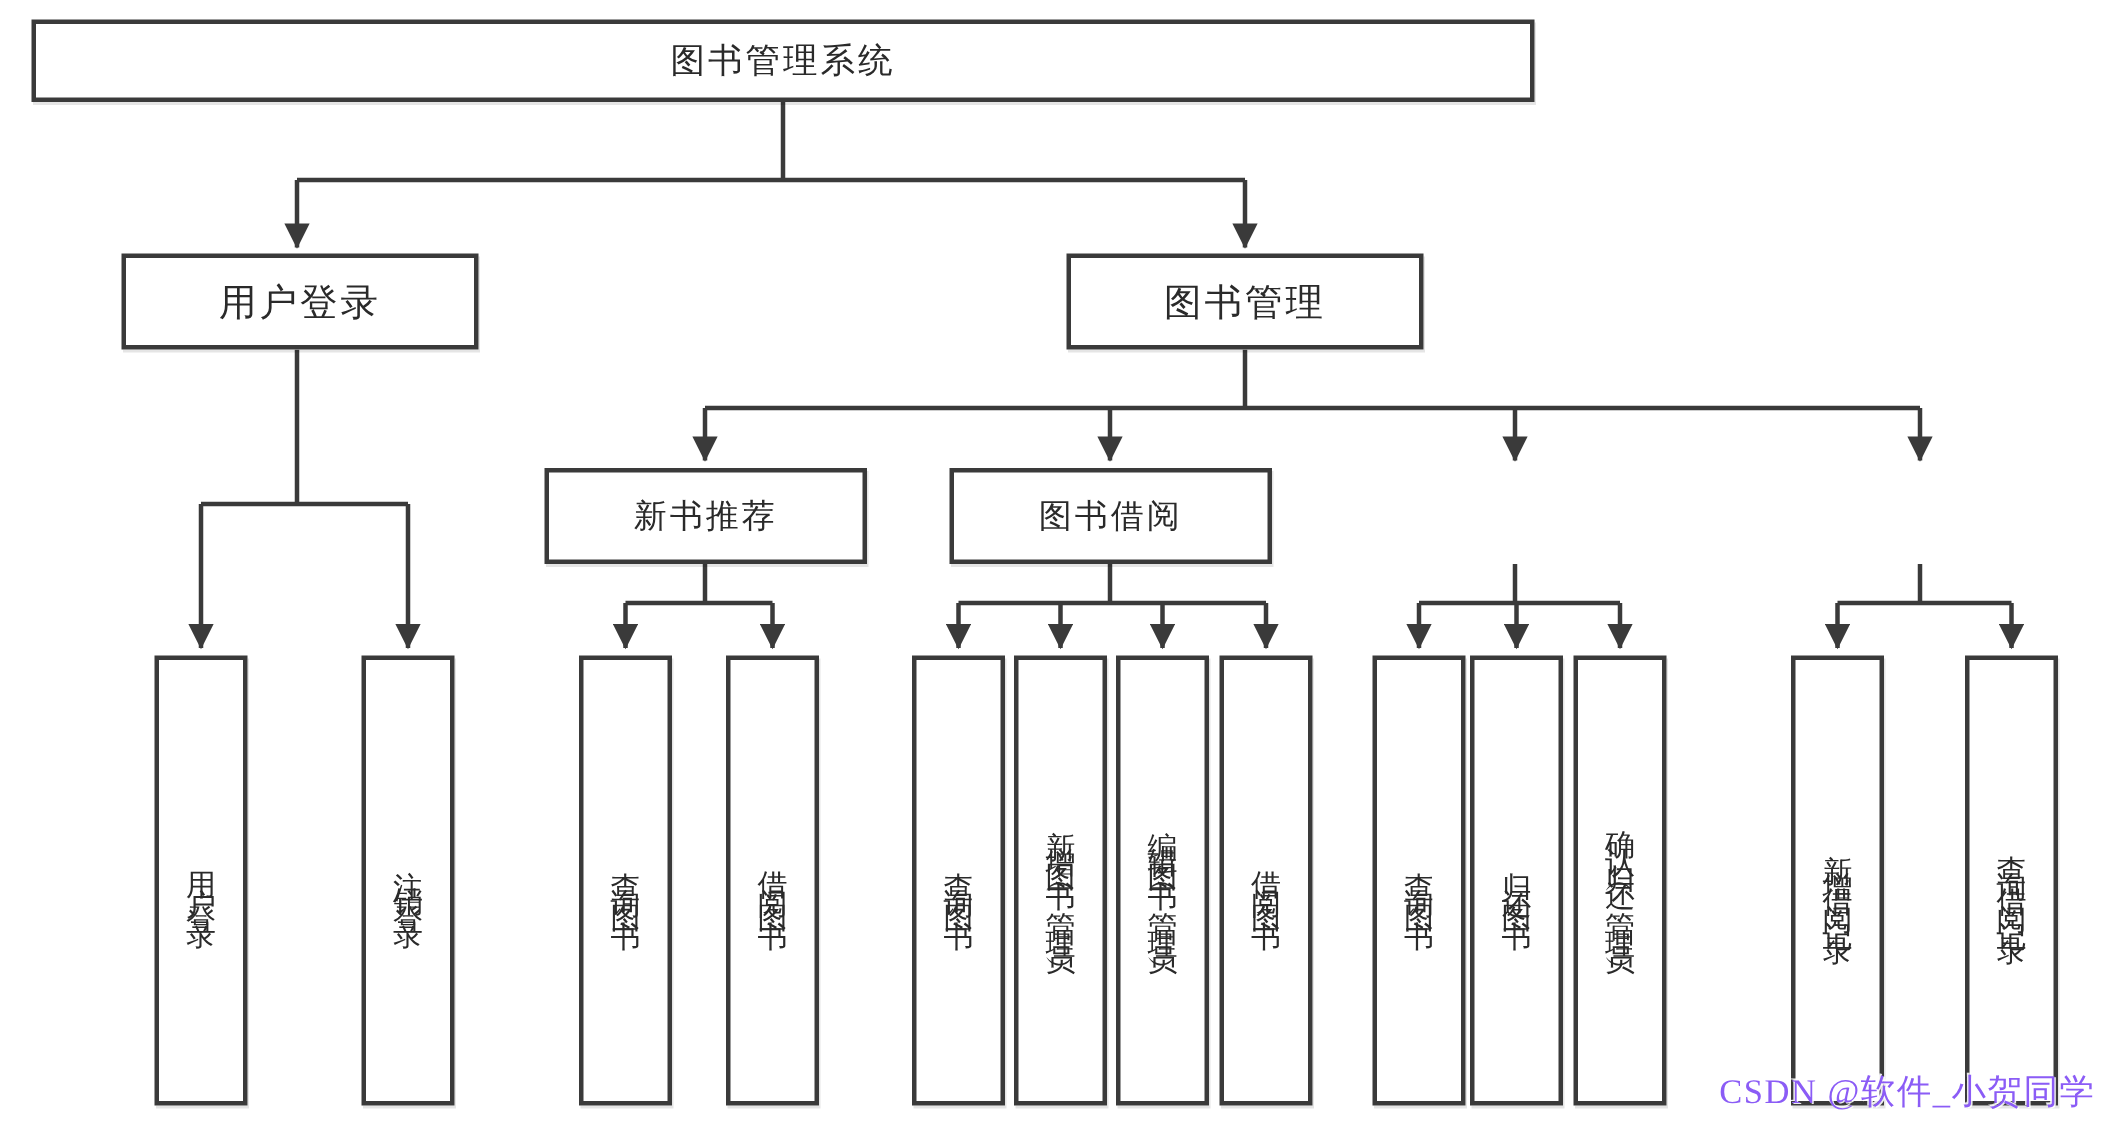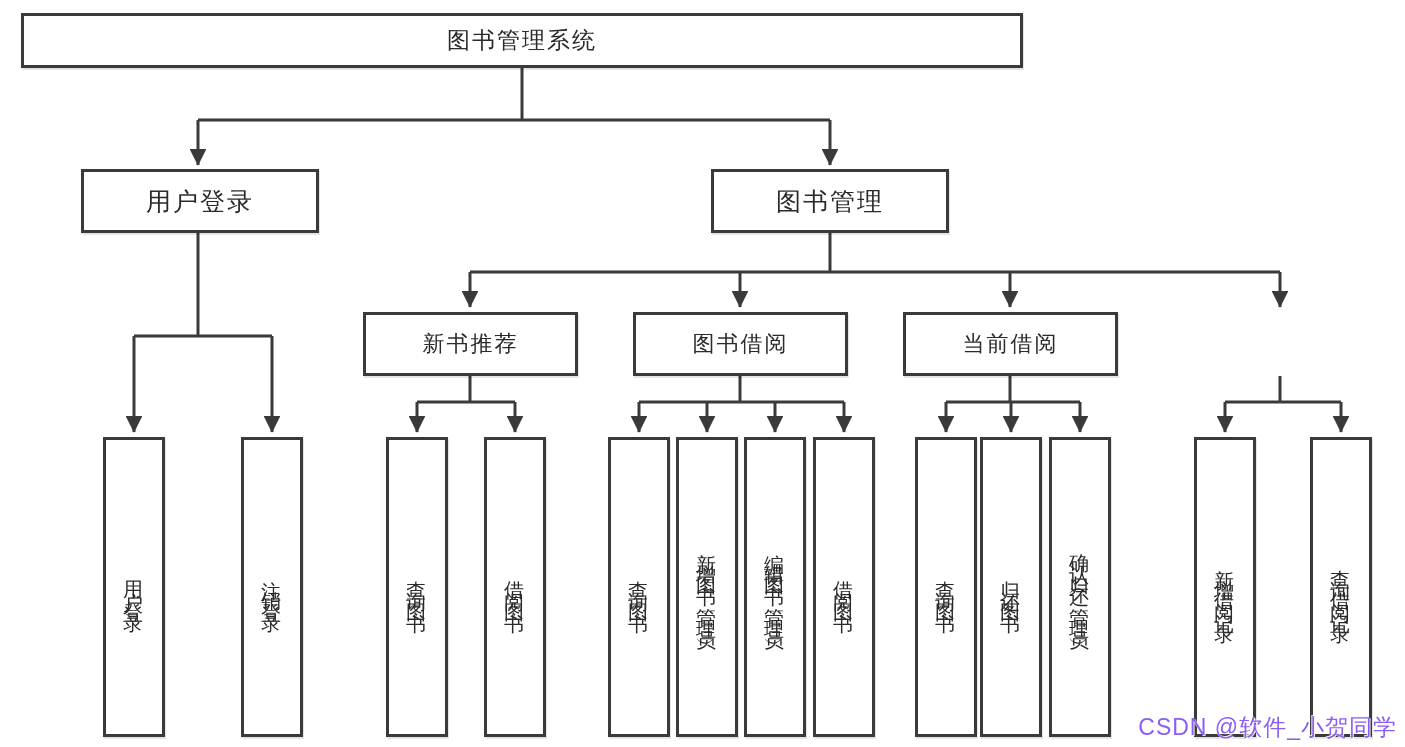--- a/index.html
+++ b/index.html
@@ -1,21 +1,21 @@
 <!DOCTYPE html>
 <html><head>
 <meta charset="utf-8">
 <style>
   * { margin:0; padding:0; box-sizing:border-box; }
   html,body { background:#ffffff; }
   .canvas {
     position:relative;
     width:1405px; height:747px;
     background:#ffffff;
-    font-family:Liberation Sans, sans-serif;
+    font-family:Liberation Serif, serif;
     overflow:hidden;
   }
   svg.wires { position:absolute; left:0; top:0; width:1405px; height:747px; }
   svg.wires path { stroke:#3a3a3a; stroke-width:3; fill:none; }
   .node {
     position:absolute;
     background:#ffffff;
     border:3px solid #3a3a3a;
     box-shadow:1px 2px 0 rgba(0,0,0,0.10);
     display:flex; align-items:center; justify-content:center;
@@ -111,21 +111,20 @@
     </g>
   </svg>
 
   <div class="node root">图书管理系统</div>
 
   <div class="node lvl2" style="left:81px;">用户登录</div>
   <div class="node lvl2" style="left:711px;text-align:right;">图书管理</div>
 
   <div class="node lvl3" style="left:363px;">新书推荐</div>
   <div class="node lvl3" style="left:633px;">图书借阅</div>
-  <div class="node lvl3" style="left:903px;">当前借阅</div>
 
   <div class="node leaf" style="left:103px;">
     <span class="vtext">用户登录</span>
   </div>
   <div class="node leaf" style="left:241px;">
     <span class="vtext">注销登录</span>
   </div>
 
   <div class="node leaf" style="left:386px;">
     <span class="vtext">查询图书</span>

